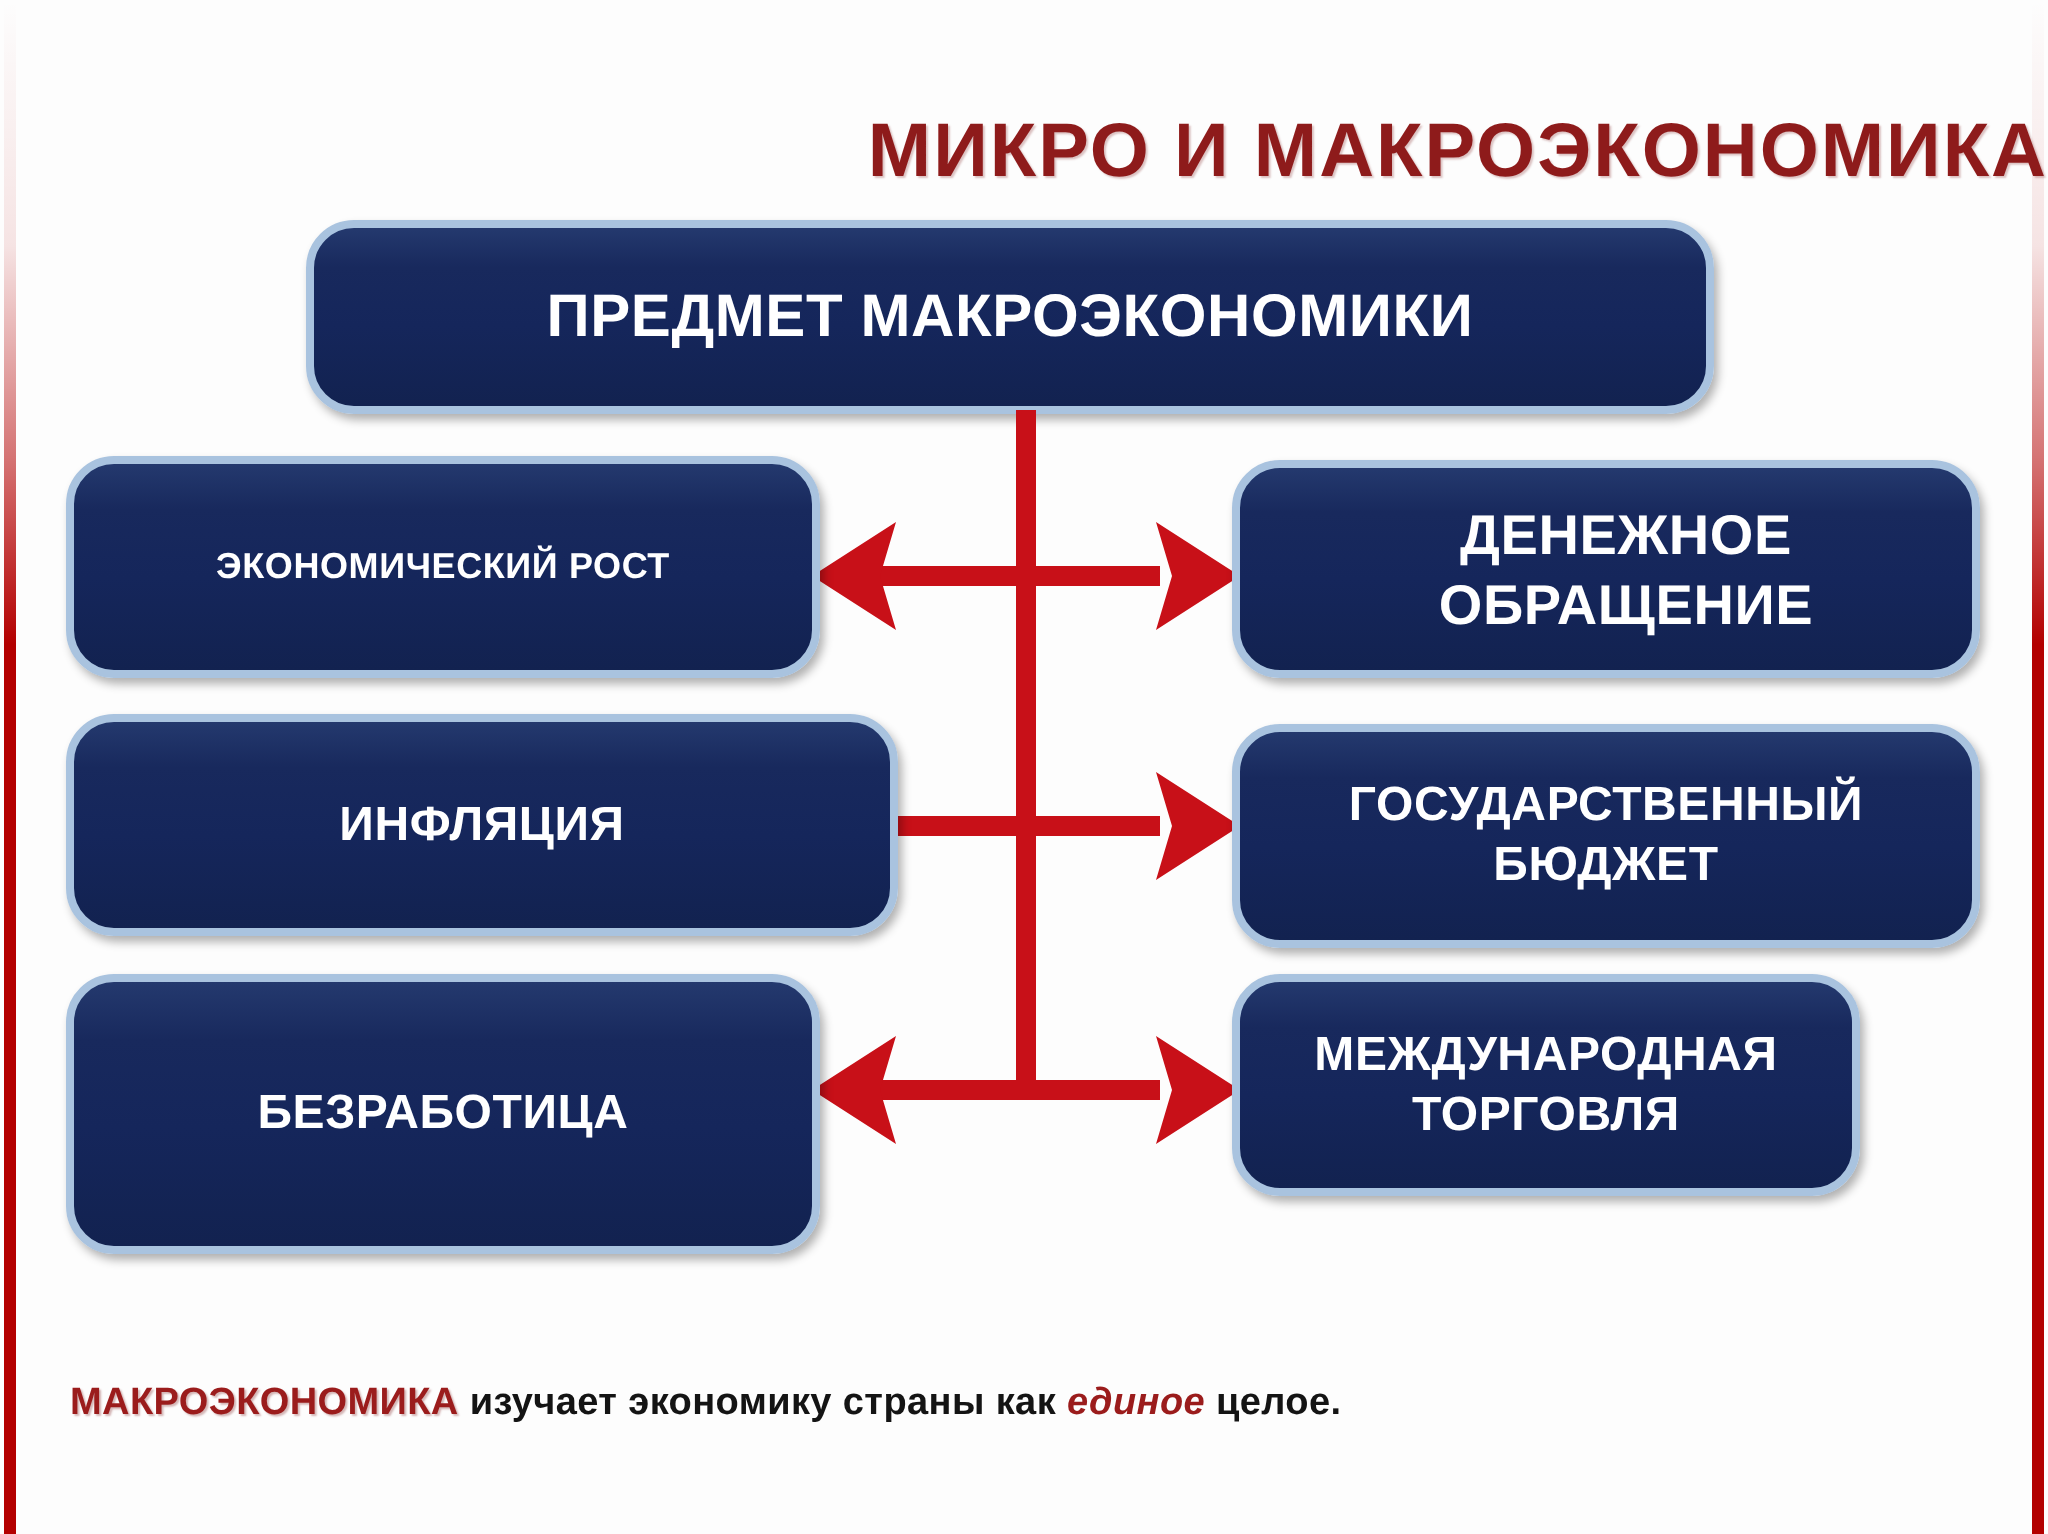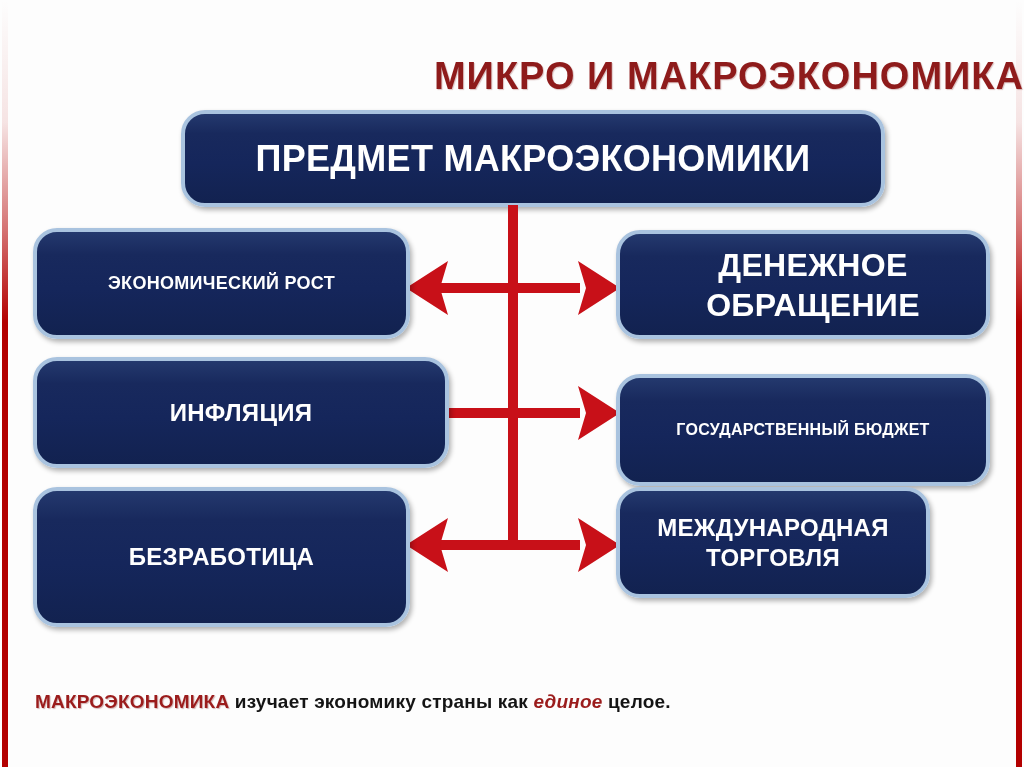--- a/index.html
+++ b/index.html
@@ -31,26 +31,26 @@
     box-sizing:border-box;
     border:4px solid #a9c3df;
     border-radius:24px;
     background:linear-gradient(180deg,#24396e 0%,#18295d 22%,#15265b 55%,#122250 100%);
     box-shadow:2px 3px 5px rgba(0,0,0,0.30);
     display:flex;align-items:center;justify-content:center;
     color:#ffffff;font-weight:bold;text-align:center;
     letter-spacing:0.3px;
   }
   .node .label{padding:0 18px;line-height:1.25;}
-  .node.root{left:153px;top:110px;width:704px;height:97px;font-size:36px;margin-left:28px;}
+  .node.root{left:153px;top:110px;width:704px;height:97px;font-size:30px;}
   .node.l0{left:33px; top:228px;width:377px;height:111px;font-size:18px;}
   .node.l1{left:33px; top:357px;width:416px;height:111px;font-size:24px;}
   .node.l2{left:33px; top:487px;width:377px;height:140px;font-size:24px;}
-  .node.r0{left:616px;top:230px;width:374px;height:109px;font-size:32px;padding-left:20px;}
-  .node.r1{left:616px;top:374px;width:374px;height:112px;font-size:16px;}
+  .node.r0{left:616px;top:230px;width:374px;height:109px;font-size:28px;padding-left:20px;}
+  .node.r1{left:616px;top:362px;width:374px;height:112px;font-size:24px;}
   .node.r2{left:616px;top:487px;width:314px;height:111px;font-size:24px;}
   .connector{position:absolute;left:395px;top:195px;}
   .footer-line{
     position:absolute;left:35px;top:672px;width:960px;
     font-size:19px;font-weight:bold;color:#141414;
     letter-spacing:0.2px;
   }
   .footer-line .term{color:#9b1c1c;text-shadow:1px 1px 1px rgba(120,20,20,0.3);}
   .footer-line .emphasis{color:#9b1c1c;font-style:italic;}
 </style>

